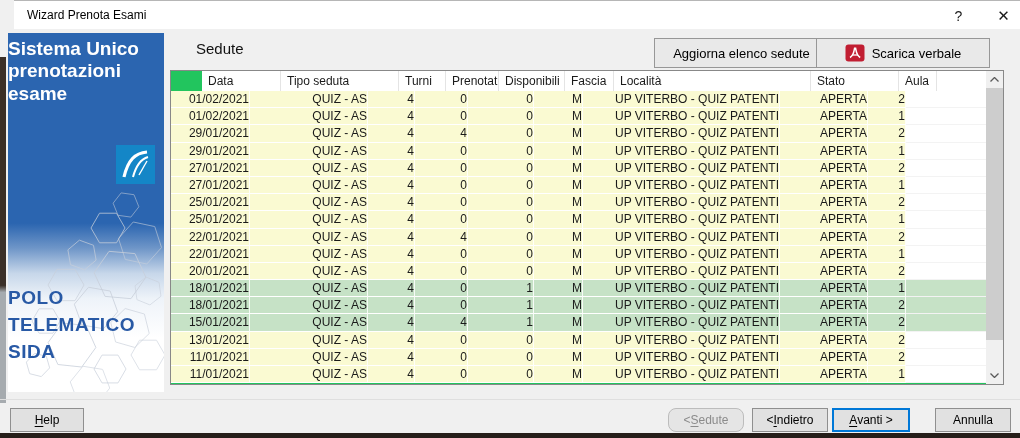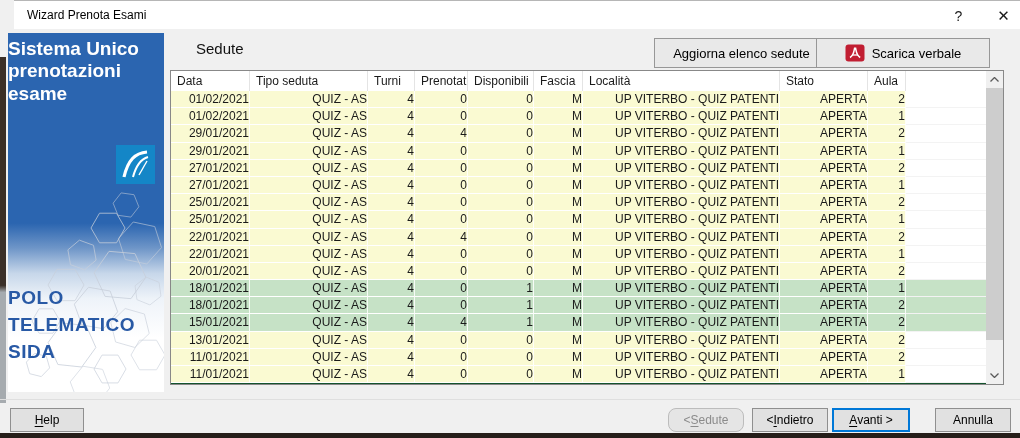--- a/index.html
+++ b/index.html
@@ -25,21 +25,21 @@
   .sidebar-logo { position:absolute; z-index:2; right:9px; top:112px; width:39px; height:39px; background:#1486c7; }
   .hex-layer { position:absolute; left:0; top:0; width:156px; height:359px; z-index:1; }
   .sidebar-footer { position:absolute; z-index:2; left:0; right:0; top:252px; color:#2859a5; font-weight:bold; font-size:19px; line-height:1.42; letter-spacing:.5px; }
   
   .heading { position:absolute; left:178px; top:40px; font-size:15px; color:#111;margin-left:18px; }
   .btn-top { position:absolute; top:38px; height:30px; background:#e9e9e9; border:1px solid #979797; font-size:13px; color:#000;
     display:flex; align-items:center; justify-content:center; gap:7px; cursor:default; }
   .btn-refresh { left:654px; width:175px; }
   .btn-download { left:816px; width:174px;text-align:center; }
   
-  .table { position:absolute; left:170px; top:70px; width:834px; height:315px; background:#14532d; border:1px solid #888; }
+  .table { position:absolute; left:170px; top:70px; width:834px; height:315px; background:#22c55e; border:1px solid #888;padding-left:31px; }
   .thead { display:grid; grid-template-columns:79px 118px 47px 53px 66px 49px 197px 88px 38px 1fr; height:20px; margin-right:17px; }
   .hcell { font-size:12px; color:#1a1a1a; line-height:20px; padding-left:6px; border-right:1px solid #e4e4e4; white-space:nowrap; overflow:hidden; background:#fff; }
   .tbody { position:absolute; left:0; top:20px; right:17px; bottom:0; overflow:hidden; }
   .trow { display:grid; grid-template-columns:79px 118px 47px 53px 66px 49px 197px 88px 38px 1fr; height:17.2px;text-align:right; }
   .tcell { font-size:12px; color:#1a1a1a; line-height:16px; padding-left:6px; background:#fafad2;
     border-right:1px solid rgba(255,255,255,.85); border-bottom:1px solid #ffffff; white-space:nowrap; overflow:hidden; }
   .trow.hl .tcell { background:#c6e2c6; }
   .tcell.filler { background:#ffffff; border-right:none; border-bottom:1px solid #f3f3f3; }
   
   .scrollbar { position:absolute; top:0; right:0; bottom:0; width:17px; background:#f0f0f0; }

